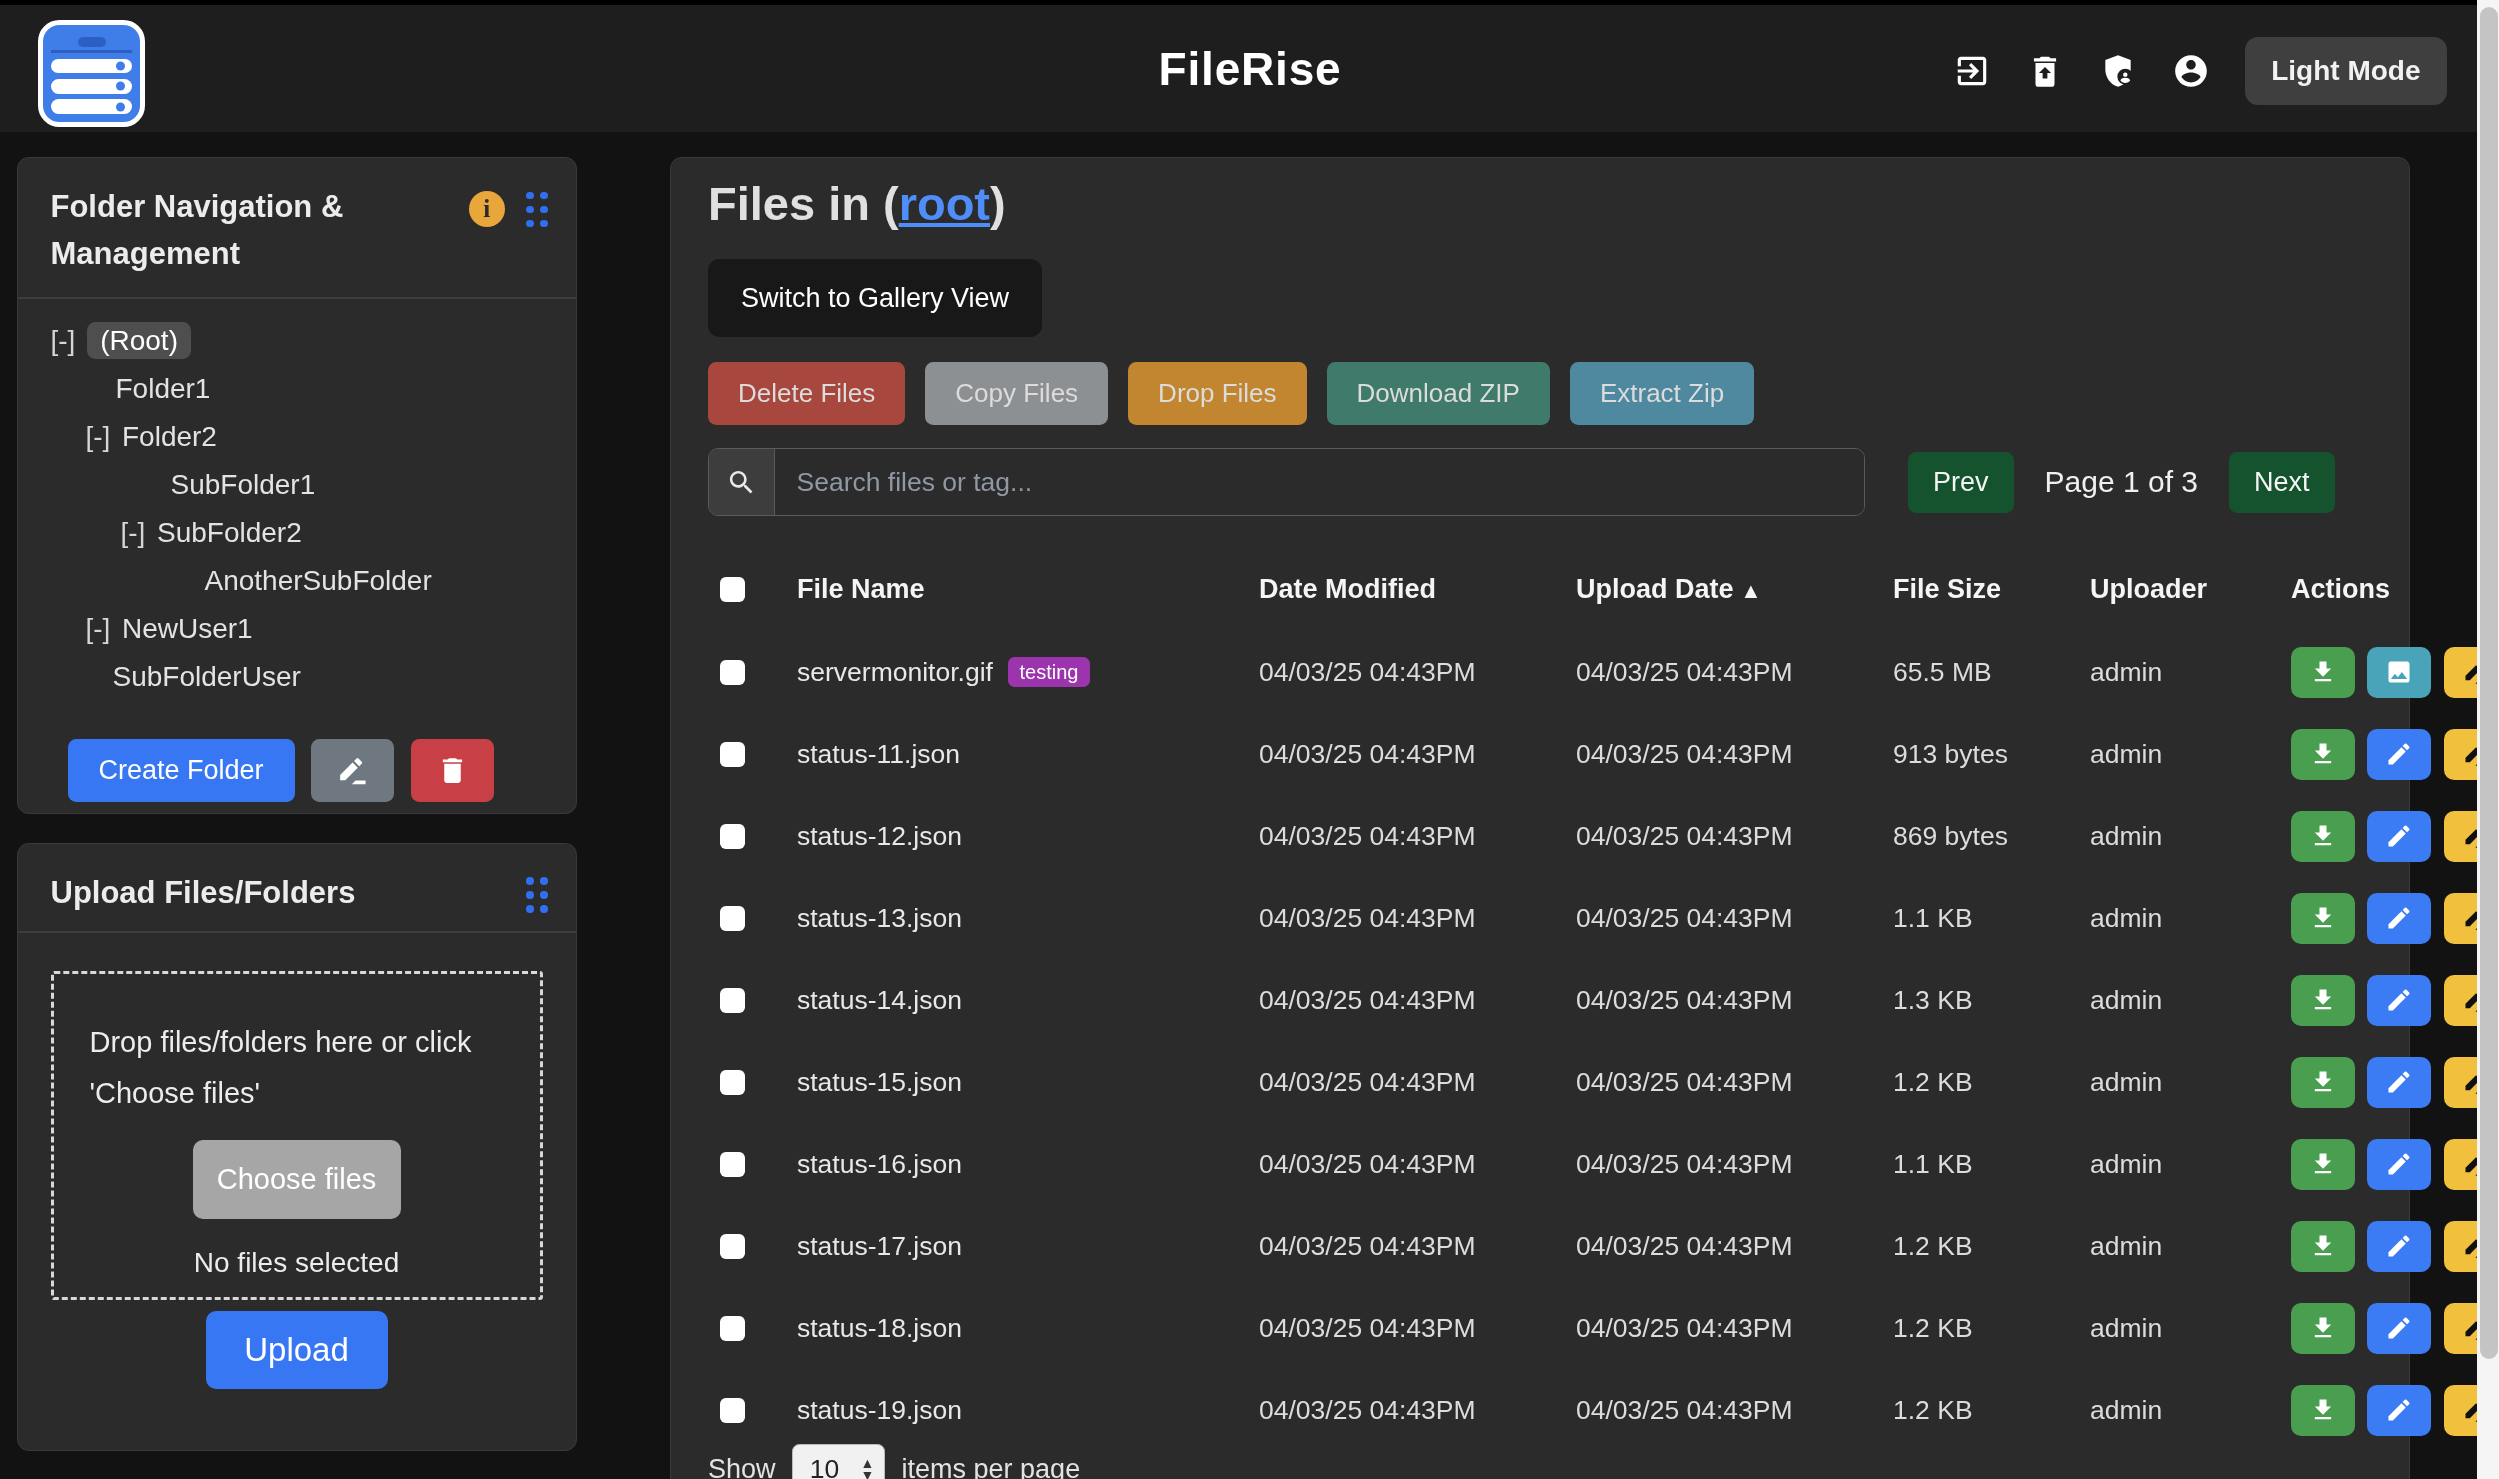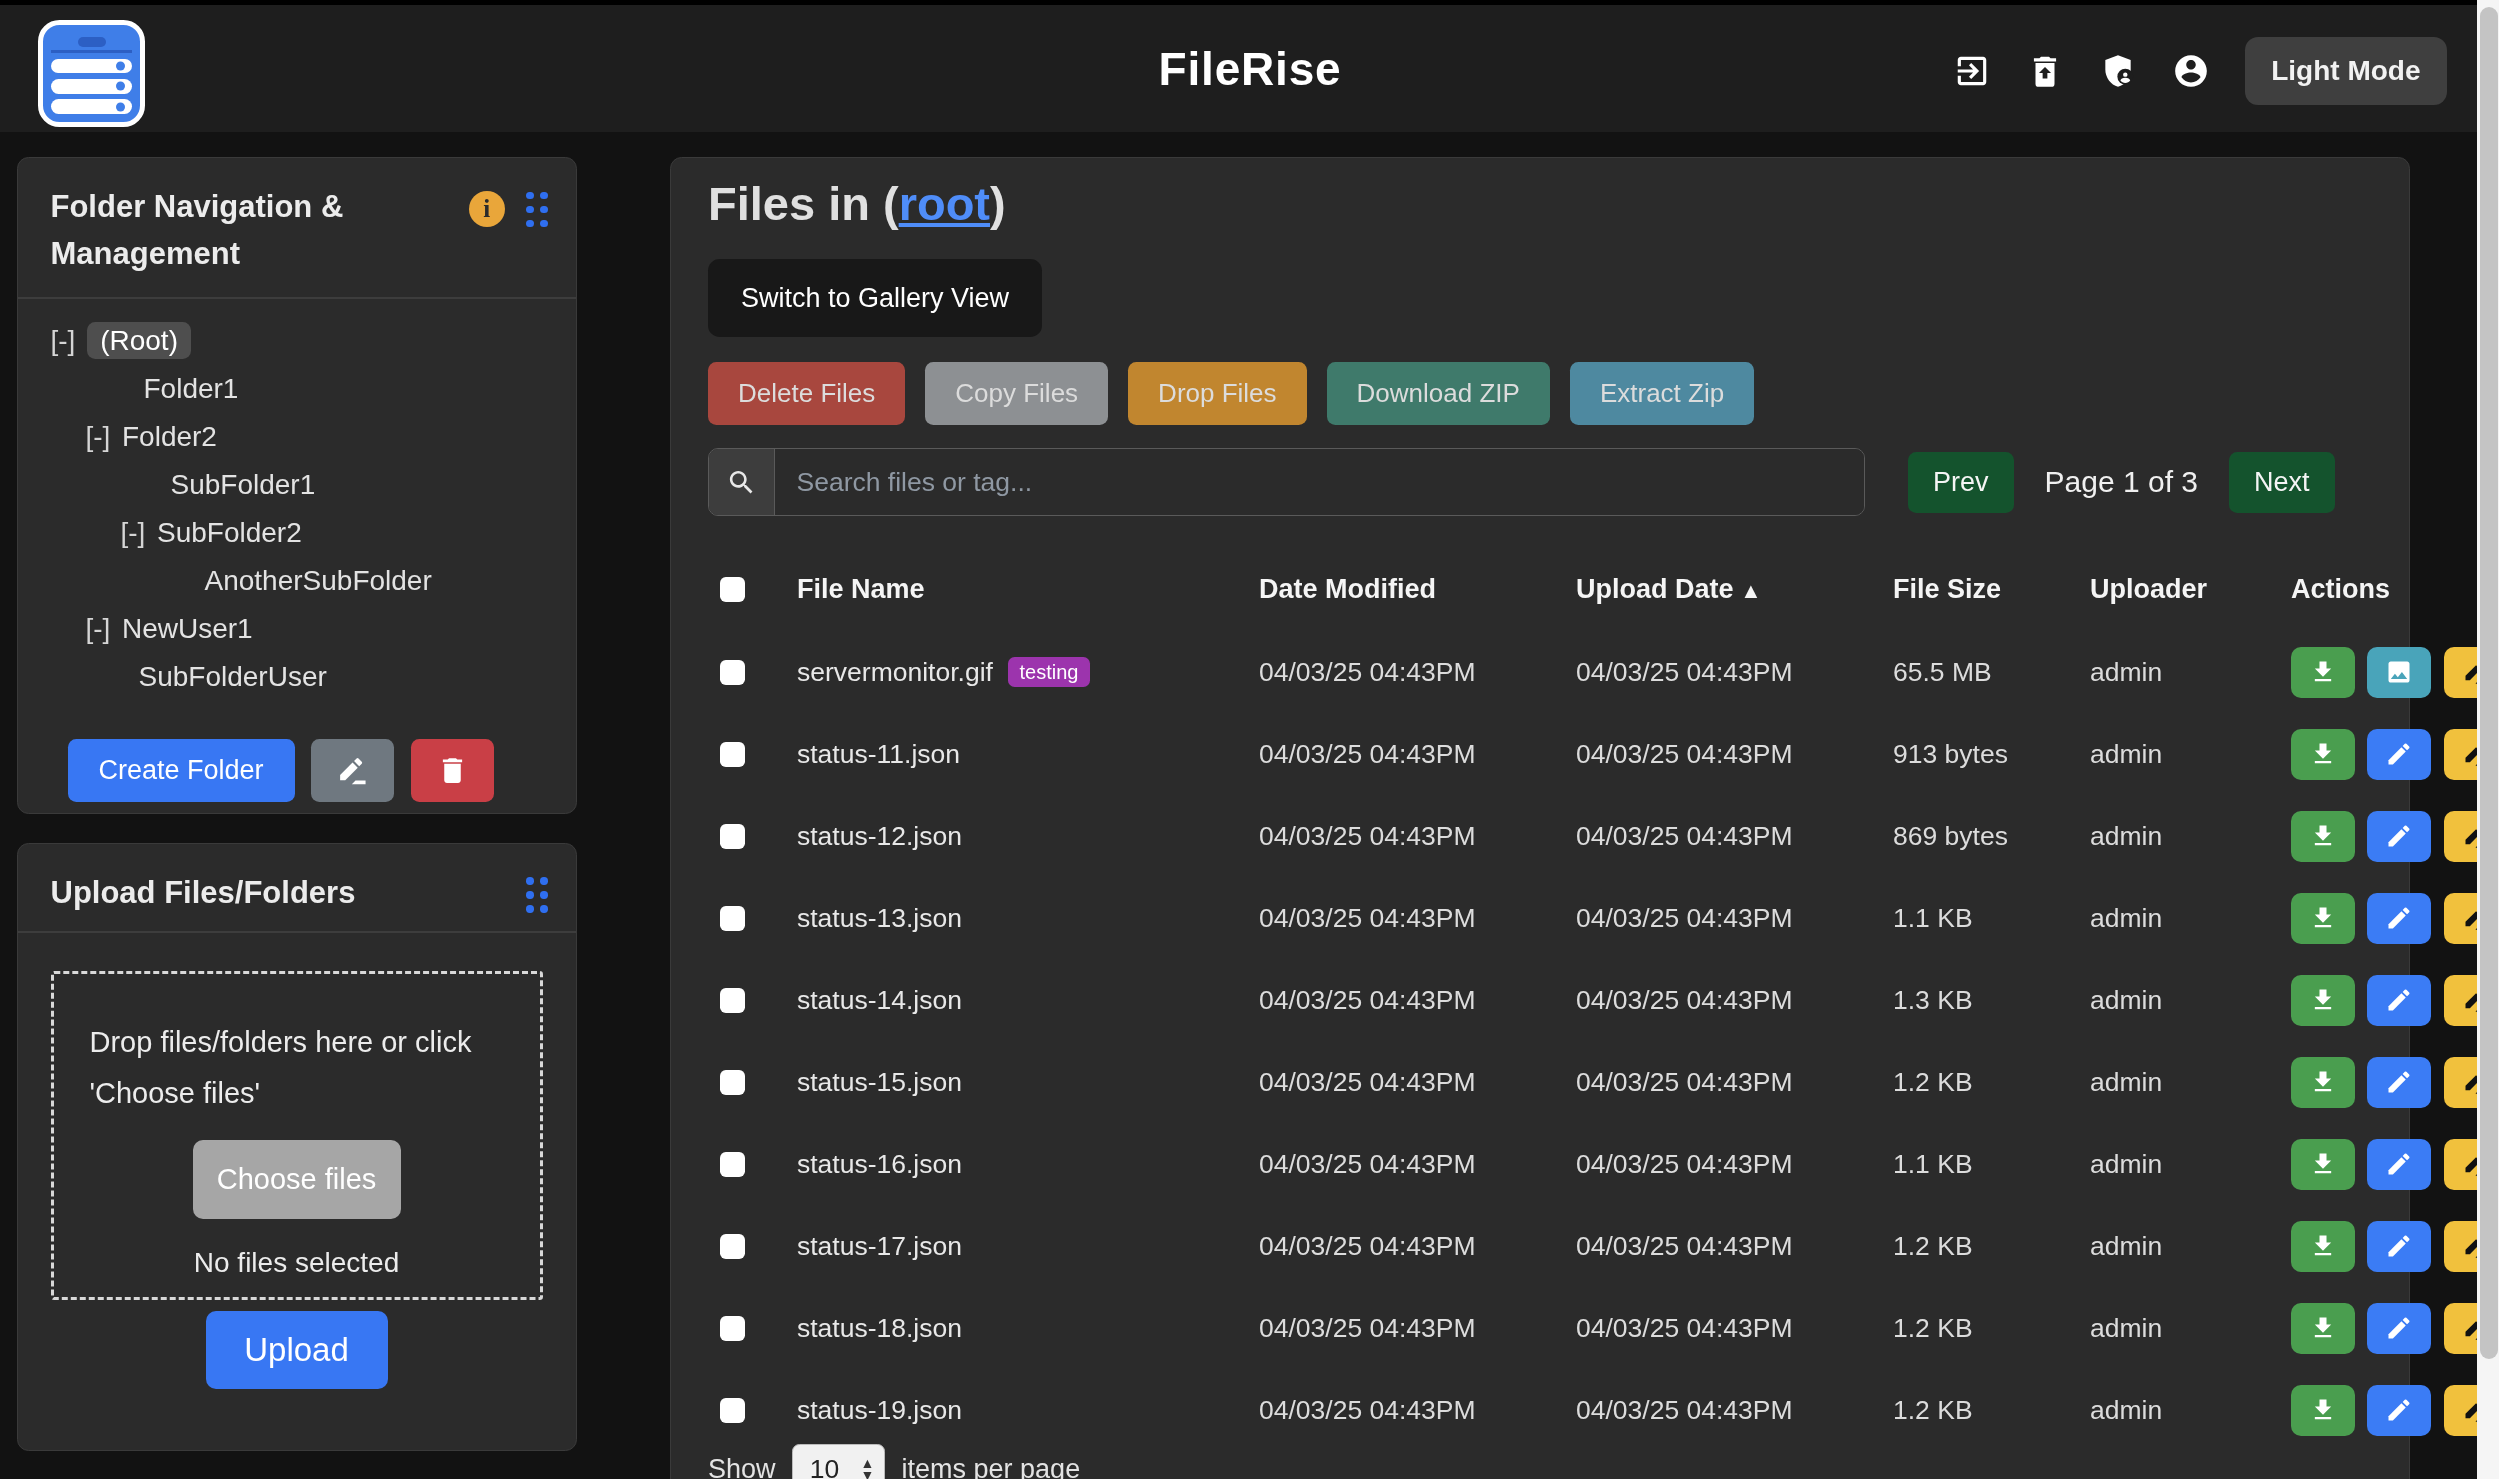--- a/index.html
+++ b/index.html
@@ -209,21 +209,21 @@
           <i></i>
         </div>
     </div>
   </div>
   <div class="divider"></div>
   <div class="tree" id="folder-tree">
       <div class="tree-item" style="padding-left: 33px;">
         <span class="tree-toggle">[-]</span>
         <span class="tree-name selected">(Root)</span>
       </div>
-      <div class="tree-item" style="padding-left: 76px;">
+      <div class="tree-item" style="padding-left: 48px;">
         <span class="tree-spacer"></span>
         <span class="tree-name">Folder1</span>
       </div>
       <div class="tree-item" style="padding-left: 68px;">
         <span class="tree-toggle">[-]</span>
         <span class="tree-name">Folder2</span>
       </div>
       <div class="tree-item" style="padding-left: 103px;">
         <span class="tree-spacer"></span>
         <span class="tree-name">SubFolder1</span>
@@ -233,21 +233,21 @@
         <span class="tree-name">SubFolder2</span>
       </div>
       <div class="tree-item" style="padding-left: 137px;">
         <span class="tree-spacer"></span>
         <span class="tree-name">AnotherSubFolder</span>
       </div>
       <div class="tree-item" style="padding-left: 68px;">
         <span class="tree-toggle">[-]</span>
         <span class="tree-name">NewUser1</span>
       </div>
-      <div class="tree-item" style="padding-left: 71px;">
+      <div class="tree-item" style="padding-left: 45px;">
         <span class="tree-spacer"></span>
         <span class="tree-name">SubFolderUser</span>
       </div>
     </div>
   <div class="folder-btns">
     <button class="btn create-folder-btn">Create Folder</button>
     <button class="btn icon-btn rename-folder-btn">
       <svg viewBox="0 0 24 24">
           <path d="M3 15.25V19h3.75L15.81 9.94l-3.75-3.75L3 15.25z"></path>
           <path d="M18.71 7.04c.39-.39.39-1.02 0-1.41l-2.34-2.34a.996.996 0 0 0-1.41 0l-1.83 1.83 3.75 3.75 1.83-1.83z"></path>

